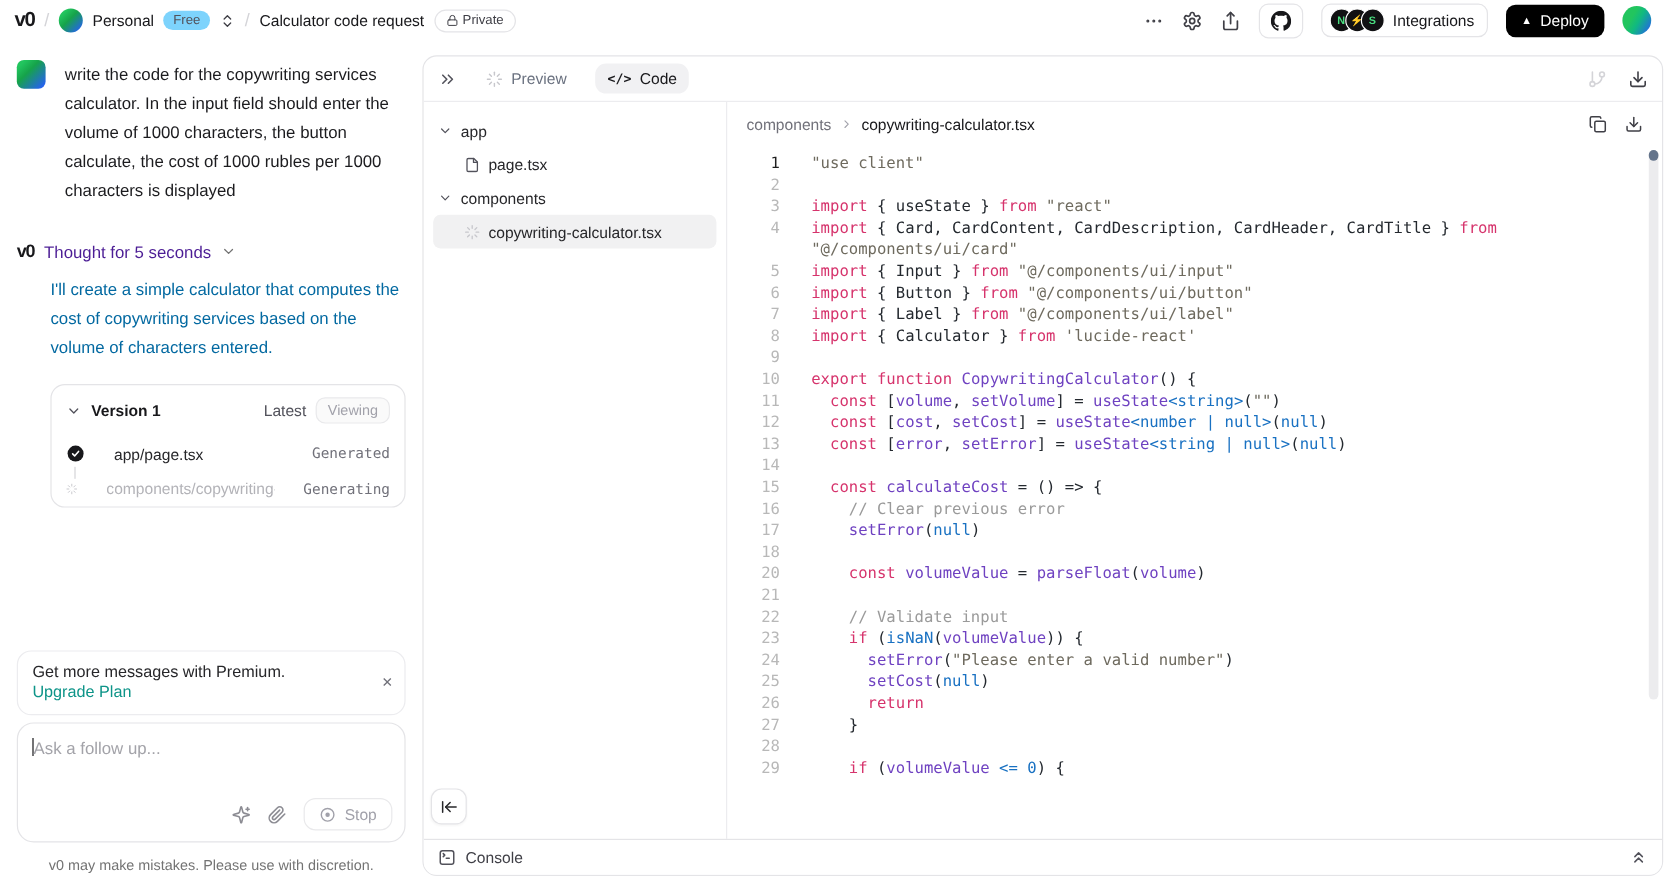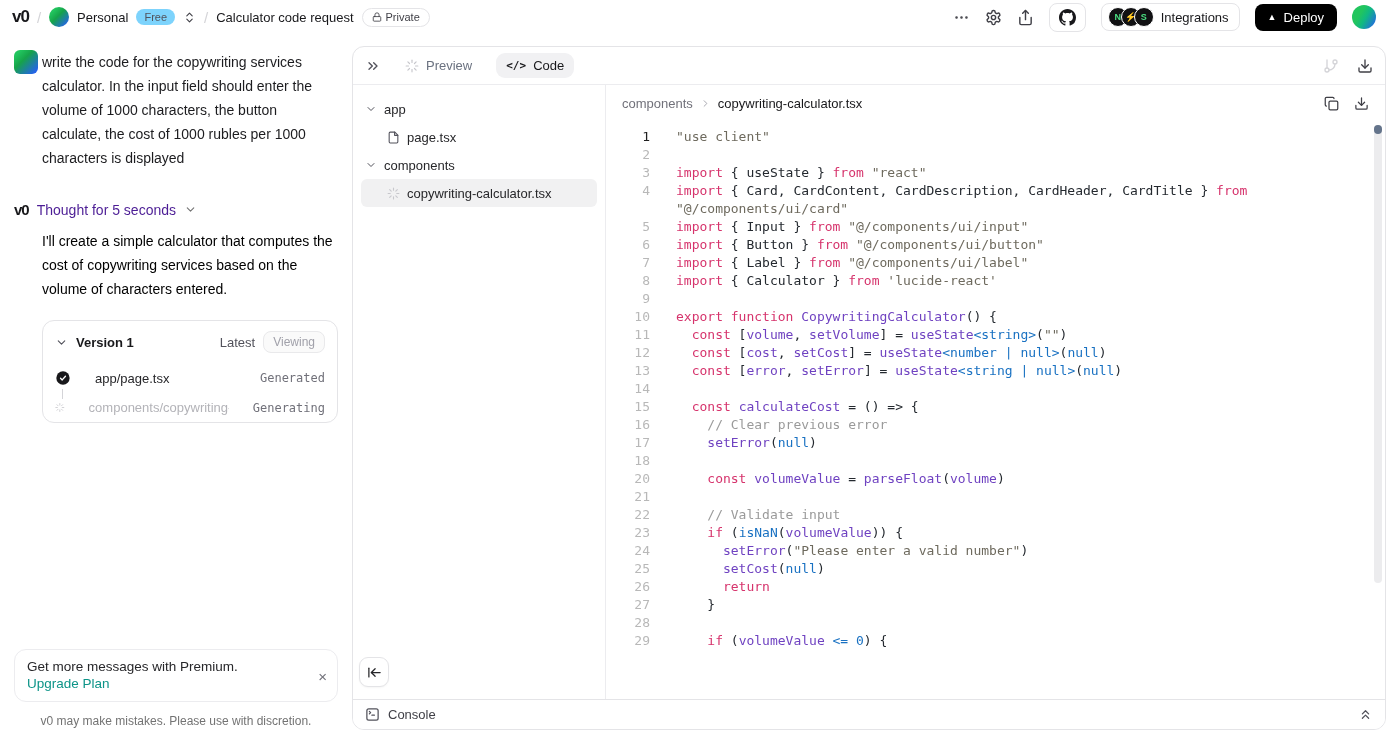--- a/index.html
+++ b/index.html
@@ -30,31 +30,31 @@
     display:flex; align-items:center; gap:7px; font-weight:500; }
   .deploy-tri { font-size:9px; }
   .user-avatar { width:24px; height:24px; border-radius:50%;
     background:linear-gradient(120deg,#22c55e 35%,#10b981 55%,#2563eb 95%); }
 
   
   .app { display:flex; height:702px; }
   .chat-col { width:352px; display:flex; flex-direction:column; padding:16px 14px 8px; }
 
   
-  .msg-row { display:flex; gap:4px; padding-left:0; }
+  .msg-row { display:flex; gap:16px; padding-left:0; }
   .msg-avatar { width:24px; height:24px; border-radius:6px; flex:none;
     background:linear-gradient(135deg,#22c55e 15%,#16a34a 40%,#2563eb 90%); }
   .msg-text { font-size:14px; line-height:24px; color:#1c1c1f; padding-top:0; }
   .thought-row { display:flex; align-items:center; gap:8px; margin-top:31px; }
   .v0-mini { font-weight:800; font-size:15px; letter-spacing:-1px; }
   .thought-label { font-size:14px; color:#4c1d95; }
   .thought-chevron { color:#737373; }
   .resp-block { padding-left:28px; }
   .resp-title { font-size:20px; font-weight:700; letter-spacing:-0.3px; margin-top:36px; color:#09090b; }
-  .resp-desc { font-size:14px; line-height:24px; margin-top:11px; color:#000000; }
+  .resp-desc { font-size:14px; line-height:24px; margin-top:11px; color:#0369a1; }
 
   .version-card { margin:19px 0 0 28px; border:1px solid #e4e4e7; border-radius:12px; background:#fff; }
   .vc-head { display:flex; align-items:center; gap:8px; padding:10px 12px; }
   .vc-title { font-size:13px; font-weight:600; }
   .vc-latest { margin-left:auto; font-size:13px; color:#52525b; }
   .vc-viewing { border:1px solid #e9e9eb; background:#fafafa; color:#a1a1aa; font-size:12px;
     border-radius:8px; padding:3px 9px; }
   .vc-row { display:flex; align-items:center; gap:24px; padding:7px 12px; position:relative; }
   .vc-connector { position:absolute; left:19px; top:-4px; width:1px; height:10px; background:#d4d4d8; }
   .vc-file { font-size:13px; color:#27272a; }
@@ -248,20 +248,40 @@
         <span class="vc-status">Generating</span>
       </div>
     </div>
 
     <div class="chat-bottom">
       <div class="premium-banner">
         <div class="premium-text">Get more messages with Premium.</div>
         <a class="premium-link">Upgrade Plan</a>
         <button class="premium-close">×</button>
       </div>
+      <div class="composer">
+        <span class="caret"></span><span class="placeholder">Ask a follow up...</span>
+        <div class="composer-actions">
+          <svg class="ic" width="16" height="16" viewBox="0 0 24 24" stroke-width="1.8">
+              <path d="M9.937 15.5A2 2 0 0 0 8.5 14.063l-6.135-1.582a.5.5 0 0 1 0-.962L8.5 9.936A2 2 0 0 0 9.937 8.5l1.582-6.135a.5.5 0 0 1 .963 0L14.063 8.5A2 2 0 0 0 15.5 9.937l6.135 1.581a.5.5 0 0 1 0 .964L15.5 14.063a2 2 0 0 0-1.437 1.437l-1.582 6.135a.5.5 0 0 1-.963 0z"></path>
+              <path d="M20 3v4"></path>
+              <path d="M22 5h-4"></path>
+            </svg>
+          <svg class="ic" width="16" height="16" viewBox="0 0 24 24" stroke-width="1.8">
+              <path d="m21.44 11.05-9.19 9.19a6 6 0 0 1-8.49-8.49l8.57-8.57A4 4 0 1 1 18 8.84l-8.59 8.57a2 2 0 0 1-2.83-2.83l8.49-8.48"></path>
+            </svg>
+          <button class="stop-btn">
+            <svg width="14" height="14" viewBox="0 0 24 24" fill="none" stroke="currentColor" stroke-width="2">
+                <circle cx="12" cy="12" r="9"></circle>
+                <circle cx="12" cy="12" r="3.2" fill="currentColor" stroke="none"></circle>
+              </svg>
+            <span>Stop</span>
+          </button>
+        </div>
+      </div>
       <div class="disclaimer">v0 may make mistakes. Please use with discretion.</div>
     </div>
   </aside>
 
   <main class="main-card">
     <div class="ws-header">
       <svg class="ic collapse-icon" width="16" height="16" viewBox="0 0 24 24">
           <path d="m6 17 5-5-5-5"></path>
           <path d="m13 17 5-5-5-5"></path>
         </svg>

